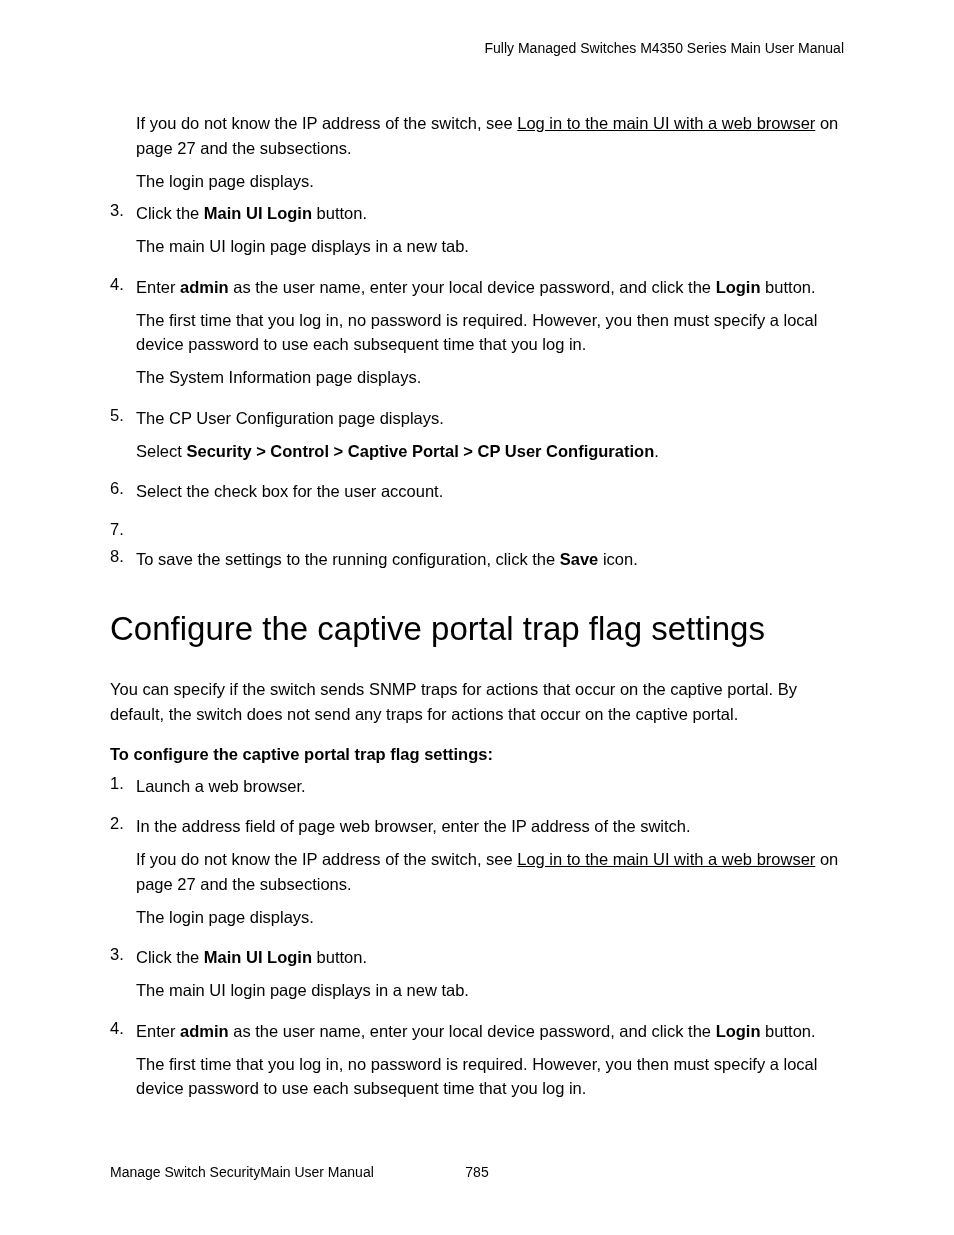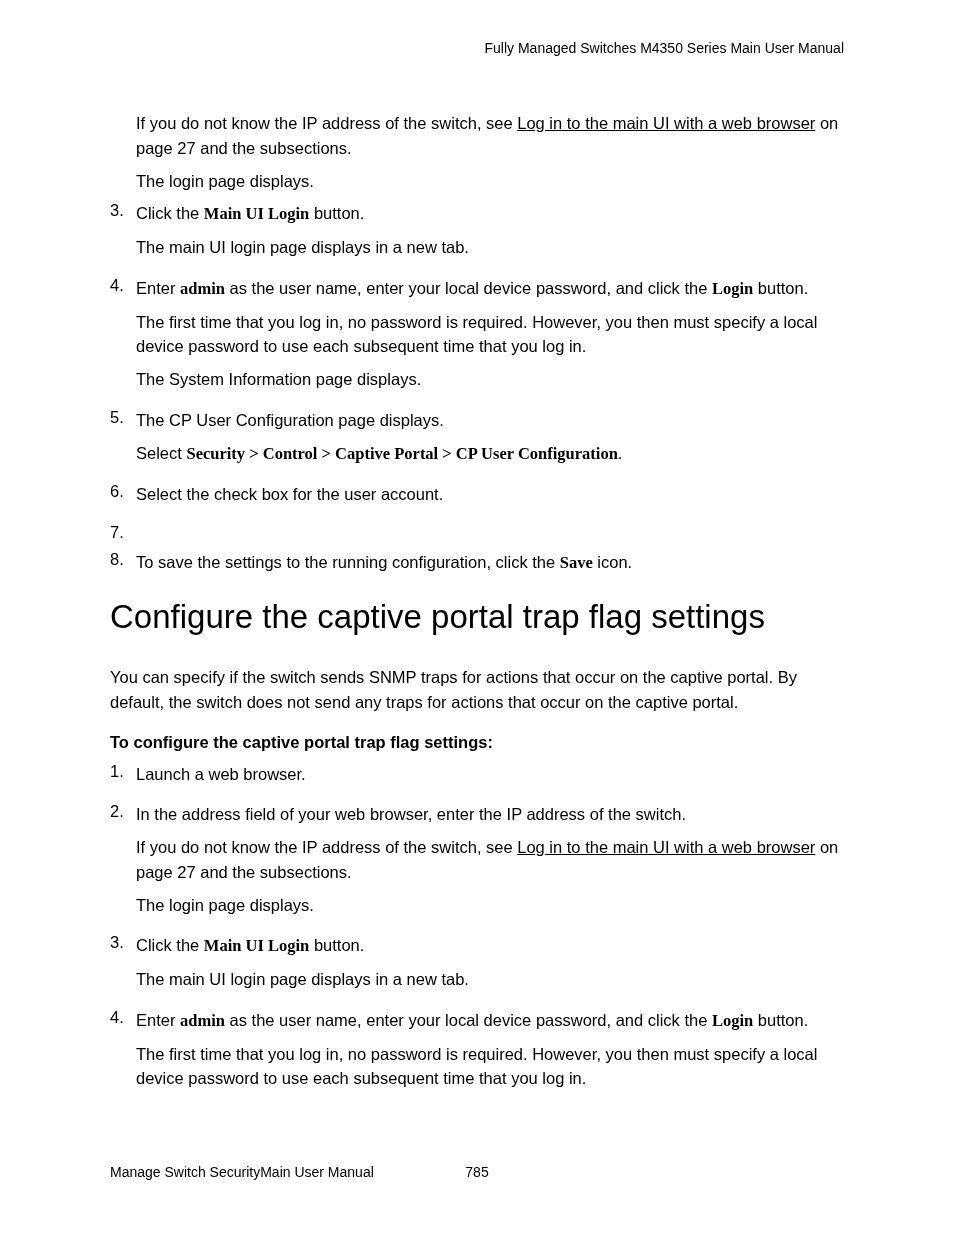--- a/index.html
+++ b/index.html
@@ -43,26 +43,25 @@
       margin-left: 26px;
       font-size: 16.5px;
       line-height: 1.5;
       margin-bottom: 8px;
     }
     .underline {
       text-decoration: underline;
     }
     .bold {
       font-weight: bold;
-      font-family: Liberation Serif, serif;
     }
     .section-heading {
       font-size: 33px;
       font-weight: 400;
-      margin-top: 12px;
+      margin-top: 28px;
       margin-bottom: 28px;
       line-height: 1.25;
     }
     .section-intro {
       font-size: 16.5px;
       line-height: 1.5;
       margin-bottom: 18px;
     }
     .sub-heading {
       font-weight: bold;
@@ -147,21 +146,21 @@
 <div class="step-item">
   <div class="step-number">1.</div>
   <div class="step-content">
     <p>Launch a web browser.</p>
   </div>
 </div>
 
 <div class="step-item">
   <div class="step-number">2.</div>
   <div class="step-content">
-    <p>In the address field of your web browser, enter the IP address of the switch.</p>
+    <p>In the address field of page web browser, enter the IP address of the switch.</p>
     <p><span>If you do not know the IP address of the switch, see </span><span class="underline">Log in to the main UI with a web browser</span><span> on page 27 and the subsections.</span></p>
     <p>The login page displays.</p>
   </div>
 </div>
 
 <div class="step-item">
   <div class="step-number">3.</div>
   <div class="step-content">
     <p><span>Click the </span><span class="bold">Main UI Login</span><span> button.</span></p>
     <p>The main UI login page displays in a new tab.</p>

